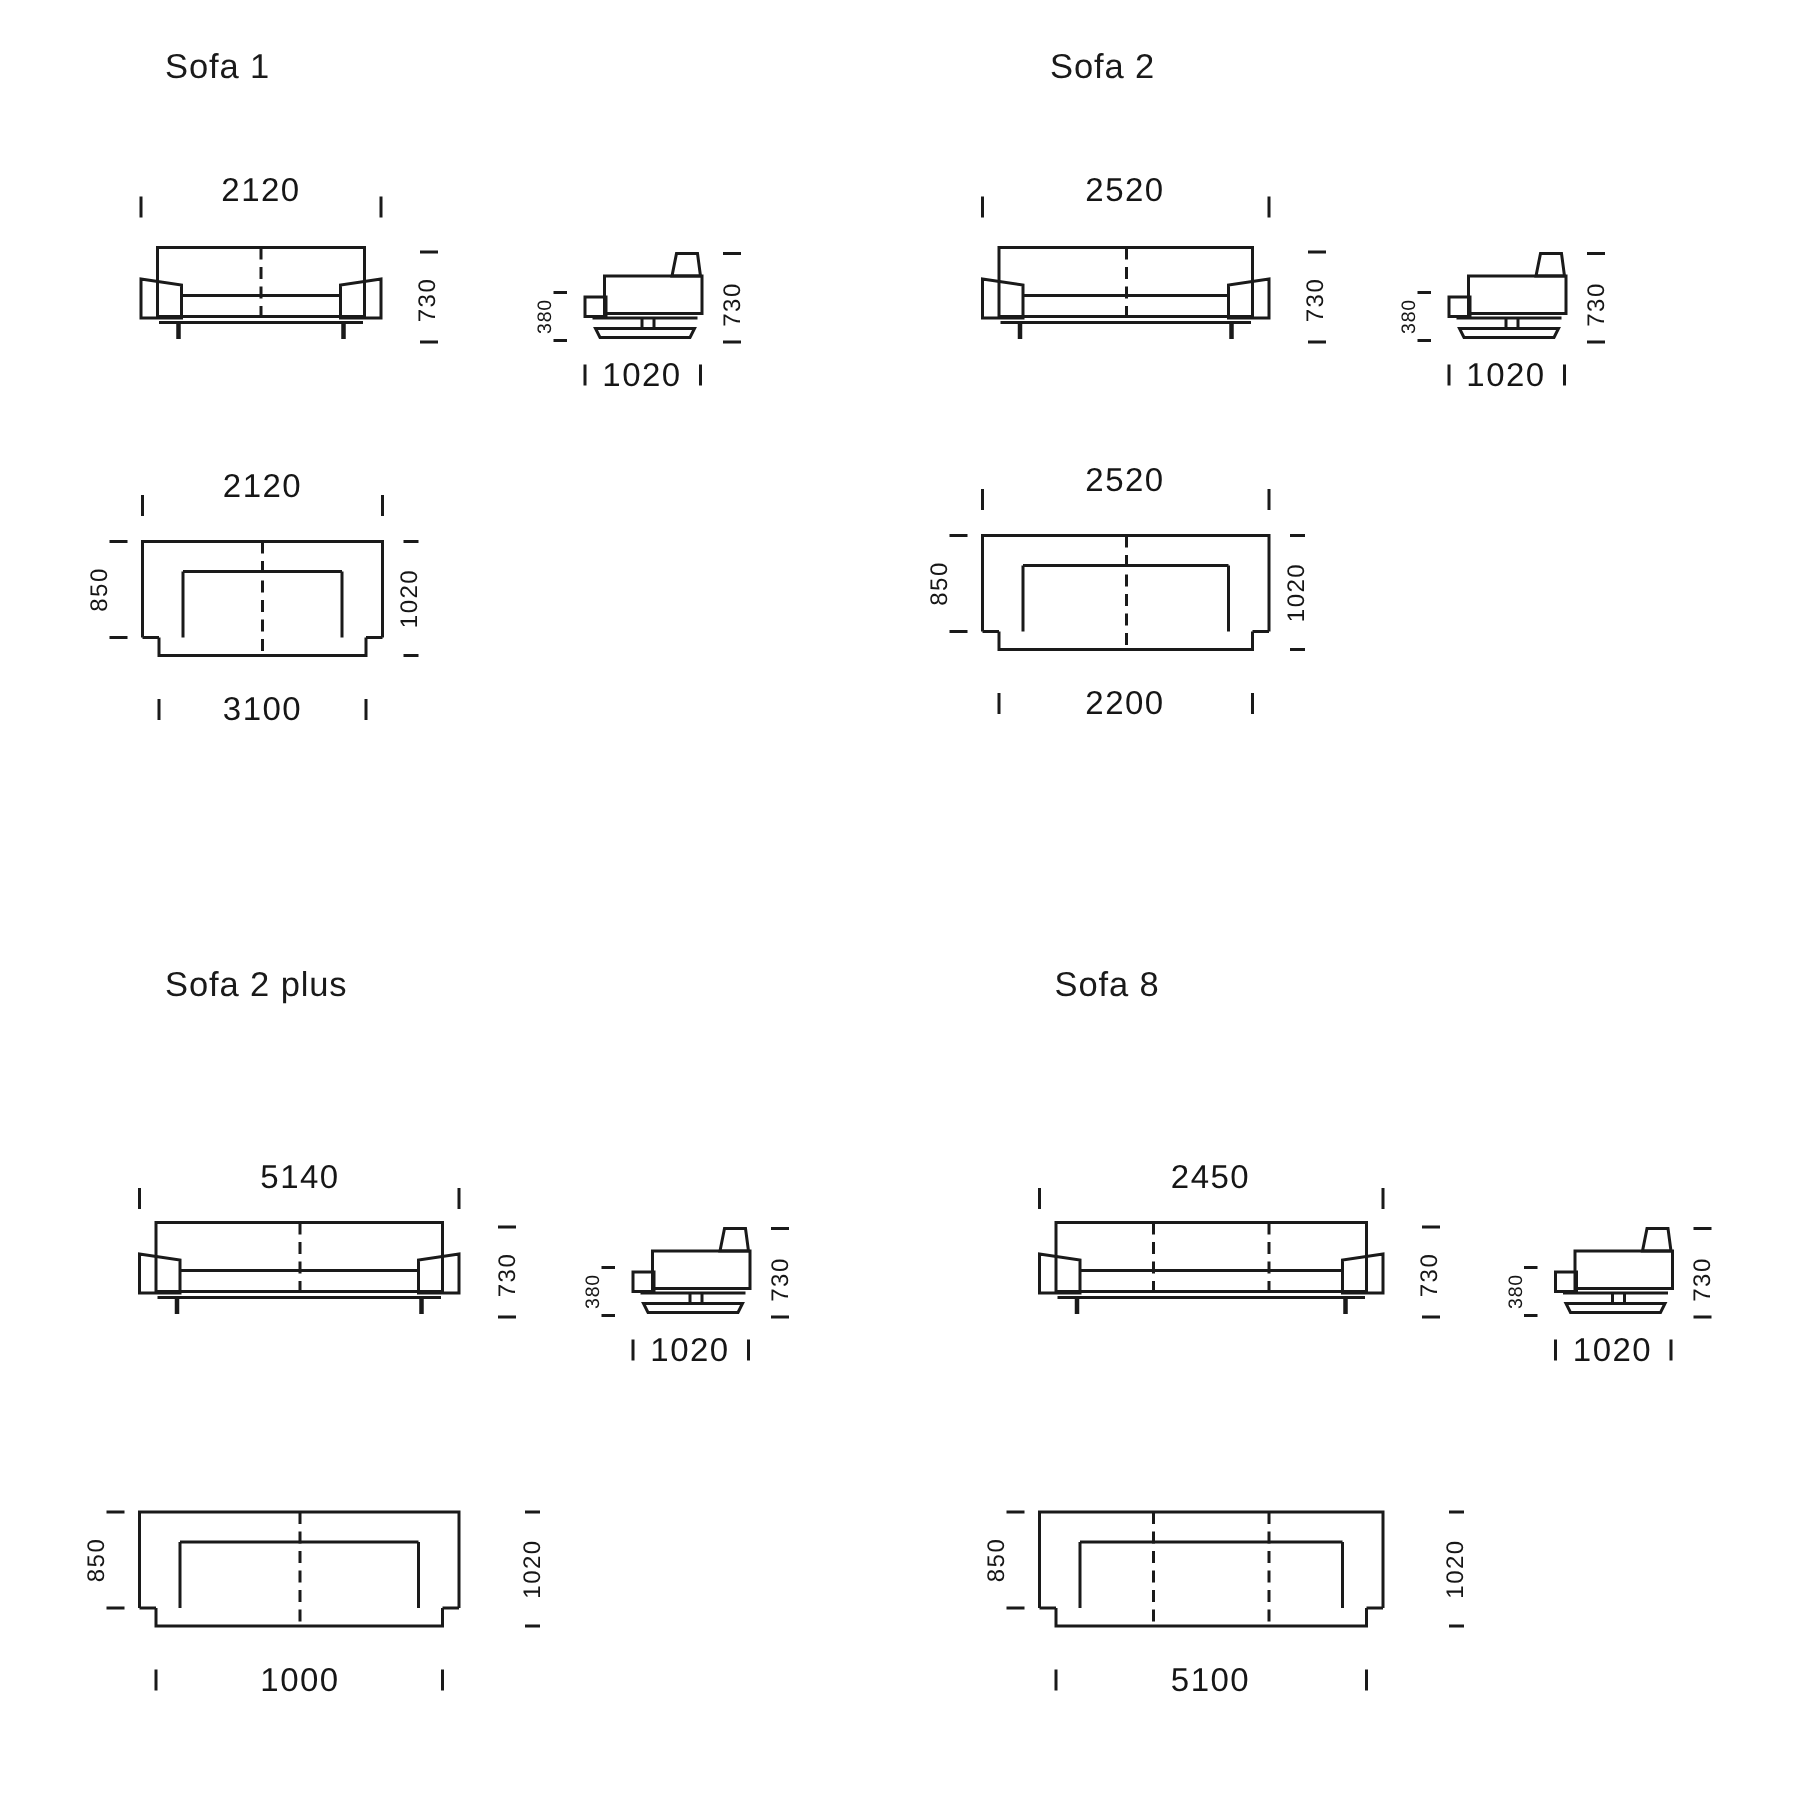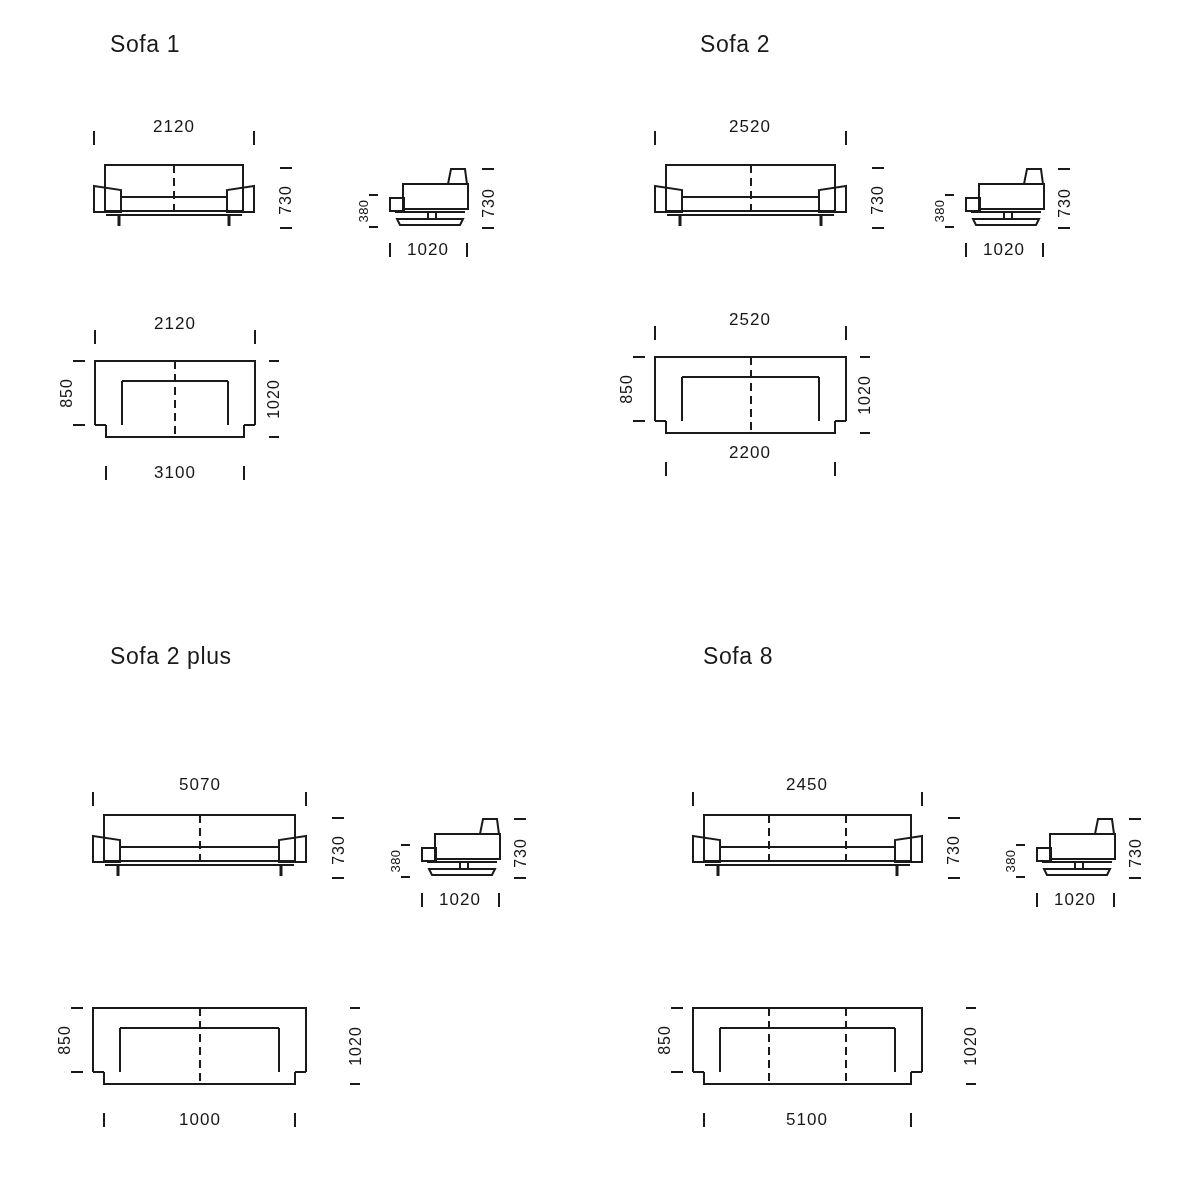--- a/index.html
+++ b/index.html
@@ -7,21 +7,21 @@
     width:1200px;height:1199px;position:relative;background:#ffffff;
     font-family:"Liberation Sans", sans-serif;color:#1a1a1a;overflow:hidden;
   }
   .sheet{position:absolute;left:0;top:0;width:1200px;height:899px;}
   svg#linework{position:absolute;left:0;top:0;}
   .title{
     position:absolute;margin:0;font-weight:400;font-size:23px;
     letter-spacing:.6px;color:#1a1a1a;white-space:nowrap;
   }
   .dim{
-    position:absolute;font-size:17px;letter-spacing:1px;white-space:nowrap;
+    position:absolute;font-size:22px;letter-spacing:1px;white-space:nowrap;
     color:#161616;transform:translate(-50%,-50%);
   }
   .dim.v{transform:translate(-50%,-50%) rotate(-90deg);font-size:16px;}
   .dim.v.small{font-size:13px;letter-spacing:.5px;}
 </style>
 </head>
 <body>
 
 <div class="sheet">
   <svg id="linework" width="1200" height="1199" viewBox="0 0 1200 1199">
@@ -157,26 +157,26 @@
   <section>
     <h2 class="title" style="left:700px;top:31px">Sofa 2</h2>
     <span class="dim" style="left:750px;top:127px">2520</span>
     <span class="dim v" style="left:878px;top:200px">730</span>
     <span class="dim v small" style="left:939px;top:211px">380</span>
     <span class="dim v" style="left:1065px;top:203px">730</span>
     <span class="dim" style="left:1004px;top:250px">1020</span>
     <span class="dim" style="left:750px;top:320px">2520</span>
     <span class="dim v" style="left:627px;top:389px">850</span>
     <span class="dim v" style="left:865px;top:395px">1020</span>
-    <span class="dim" style="left:750px;top:453px">2200</span>
+    <span class="dim" style="left:750px;top:469px">2200</span>
   </section>
 
   <section>
     <h2 class="title" style="left:110px;top:643px">Sofa 2 plus</h2>
-    <span class="dim" style="left:200px;top:785px">5070</span>
+    <span class="dim" style="left:200px;top:785px">5140</span>
     <span class="dim v" style="left:339px;top:850px">730</span>
     <span class="dim v small" style="left:395px;top:861px">380</span>
     <span class="dim v" style="left:521px;top:853px">730</span>
     <span class="dim" style="left:460px;top:900px">1020</span>
     <span class="dim v" style="left:65px;top:1040px">850</span>
     <span class="dim v" style="left:356px;top:1046px">1020</span>
     <span class="dim" style="left:200px;top:1120px">1000</span>
   </section>
 
   <section>

